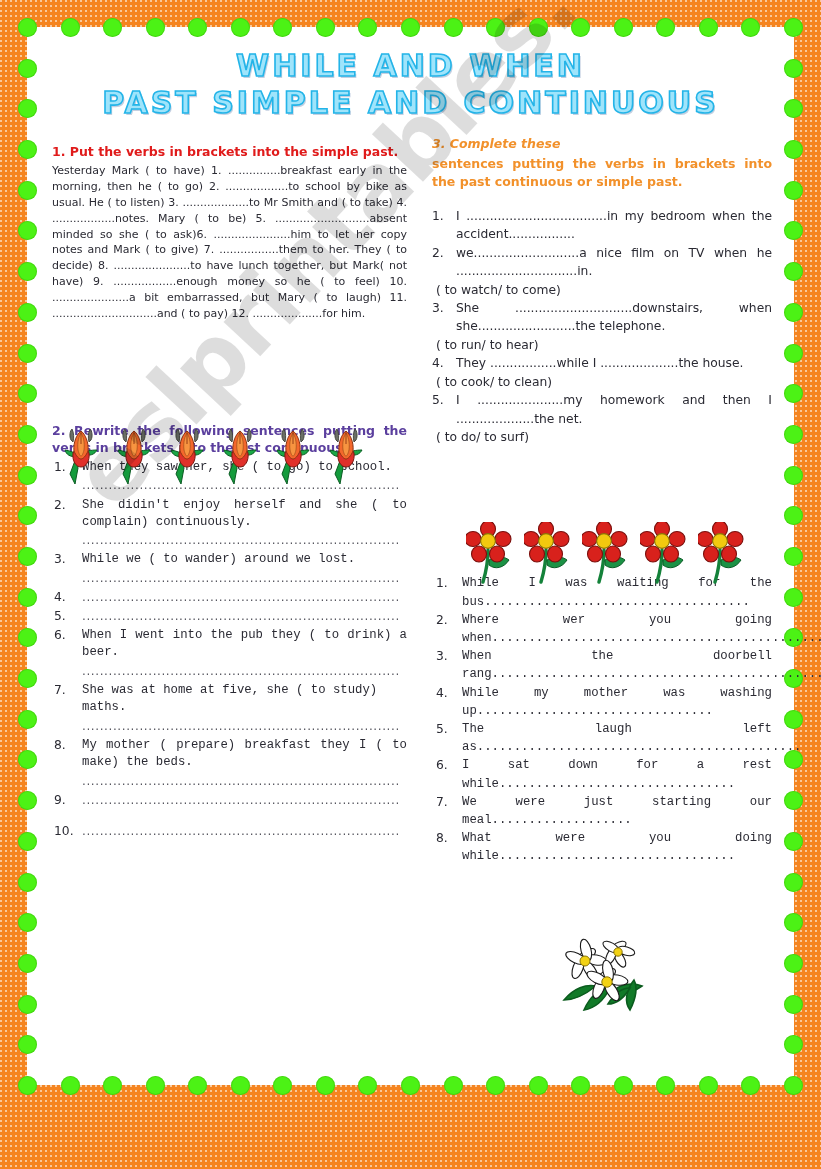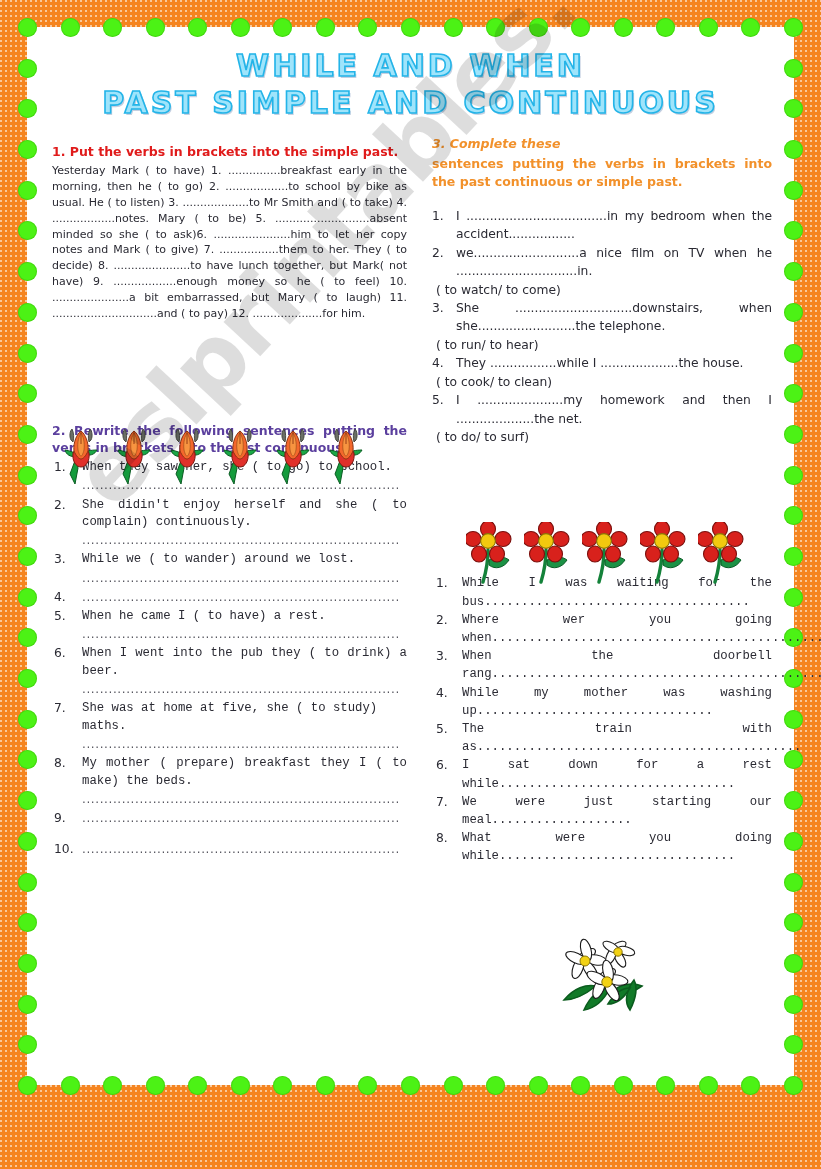--- a/index.html
+++ b/index.html
@@ -313,21 +313,20 @@
           <span class="num">3.</span>
           <span class="q-text">While we ( to wander) around we lost.</span>
           <span class="blank-line">........................................................................</span>
         </li>
         <li>
           <span class="num">4.</span>
           <span class="blank-line">........................................................................</span>
         </li>
         <li>
           <span class="num">5.</span>
-          <span class="q-text">When he came I ( to have) a rest.</span>
           <span class="blank-line">........................................................................</span>
         </li>
         <li>
           <span class="num">6.</span>
           <span class="q-text q-just">When I went into the pub they ( to drink) a beer.</span>
           <span class="blank-line">........................................................................</span>
         </li>
         <li>
           <span class="num">7.</span>
           <span class="q-text">She was at home at five, she ( to study) maths.</span>
@@ -400,21 +399,21 @@
         <li>
           <span class="num4">3.</span>
           <span class="q-text q-just">When             the             doorbell rang...............................................</span>
         </li>
         <li>
           <span class="num4">4.</span>
           <span class="q-text q-just">While    my    mother    was    washing up................................</span>
         </li>
         <li>
           <span class="num4">5.</span>
-          <span class="q-text q-just">The train with as............................................</span>
+          <span class="q-text q-just">The laugh left as............................................</span>
         </li>
         <li>
           <span class="num4">6.</span>
           <span class="q-text q-just">I     sat     down     for     a     rest while................................</span>
         </li>
         <li>
           <span class="num4">7.</span>
           <span class="q-text q-just">We were just starting our meal...................</span>
         </li>
         <li>

